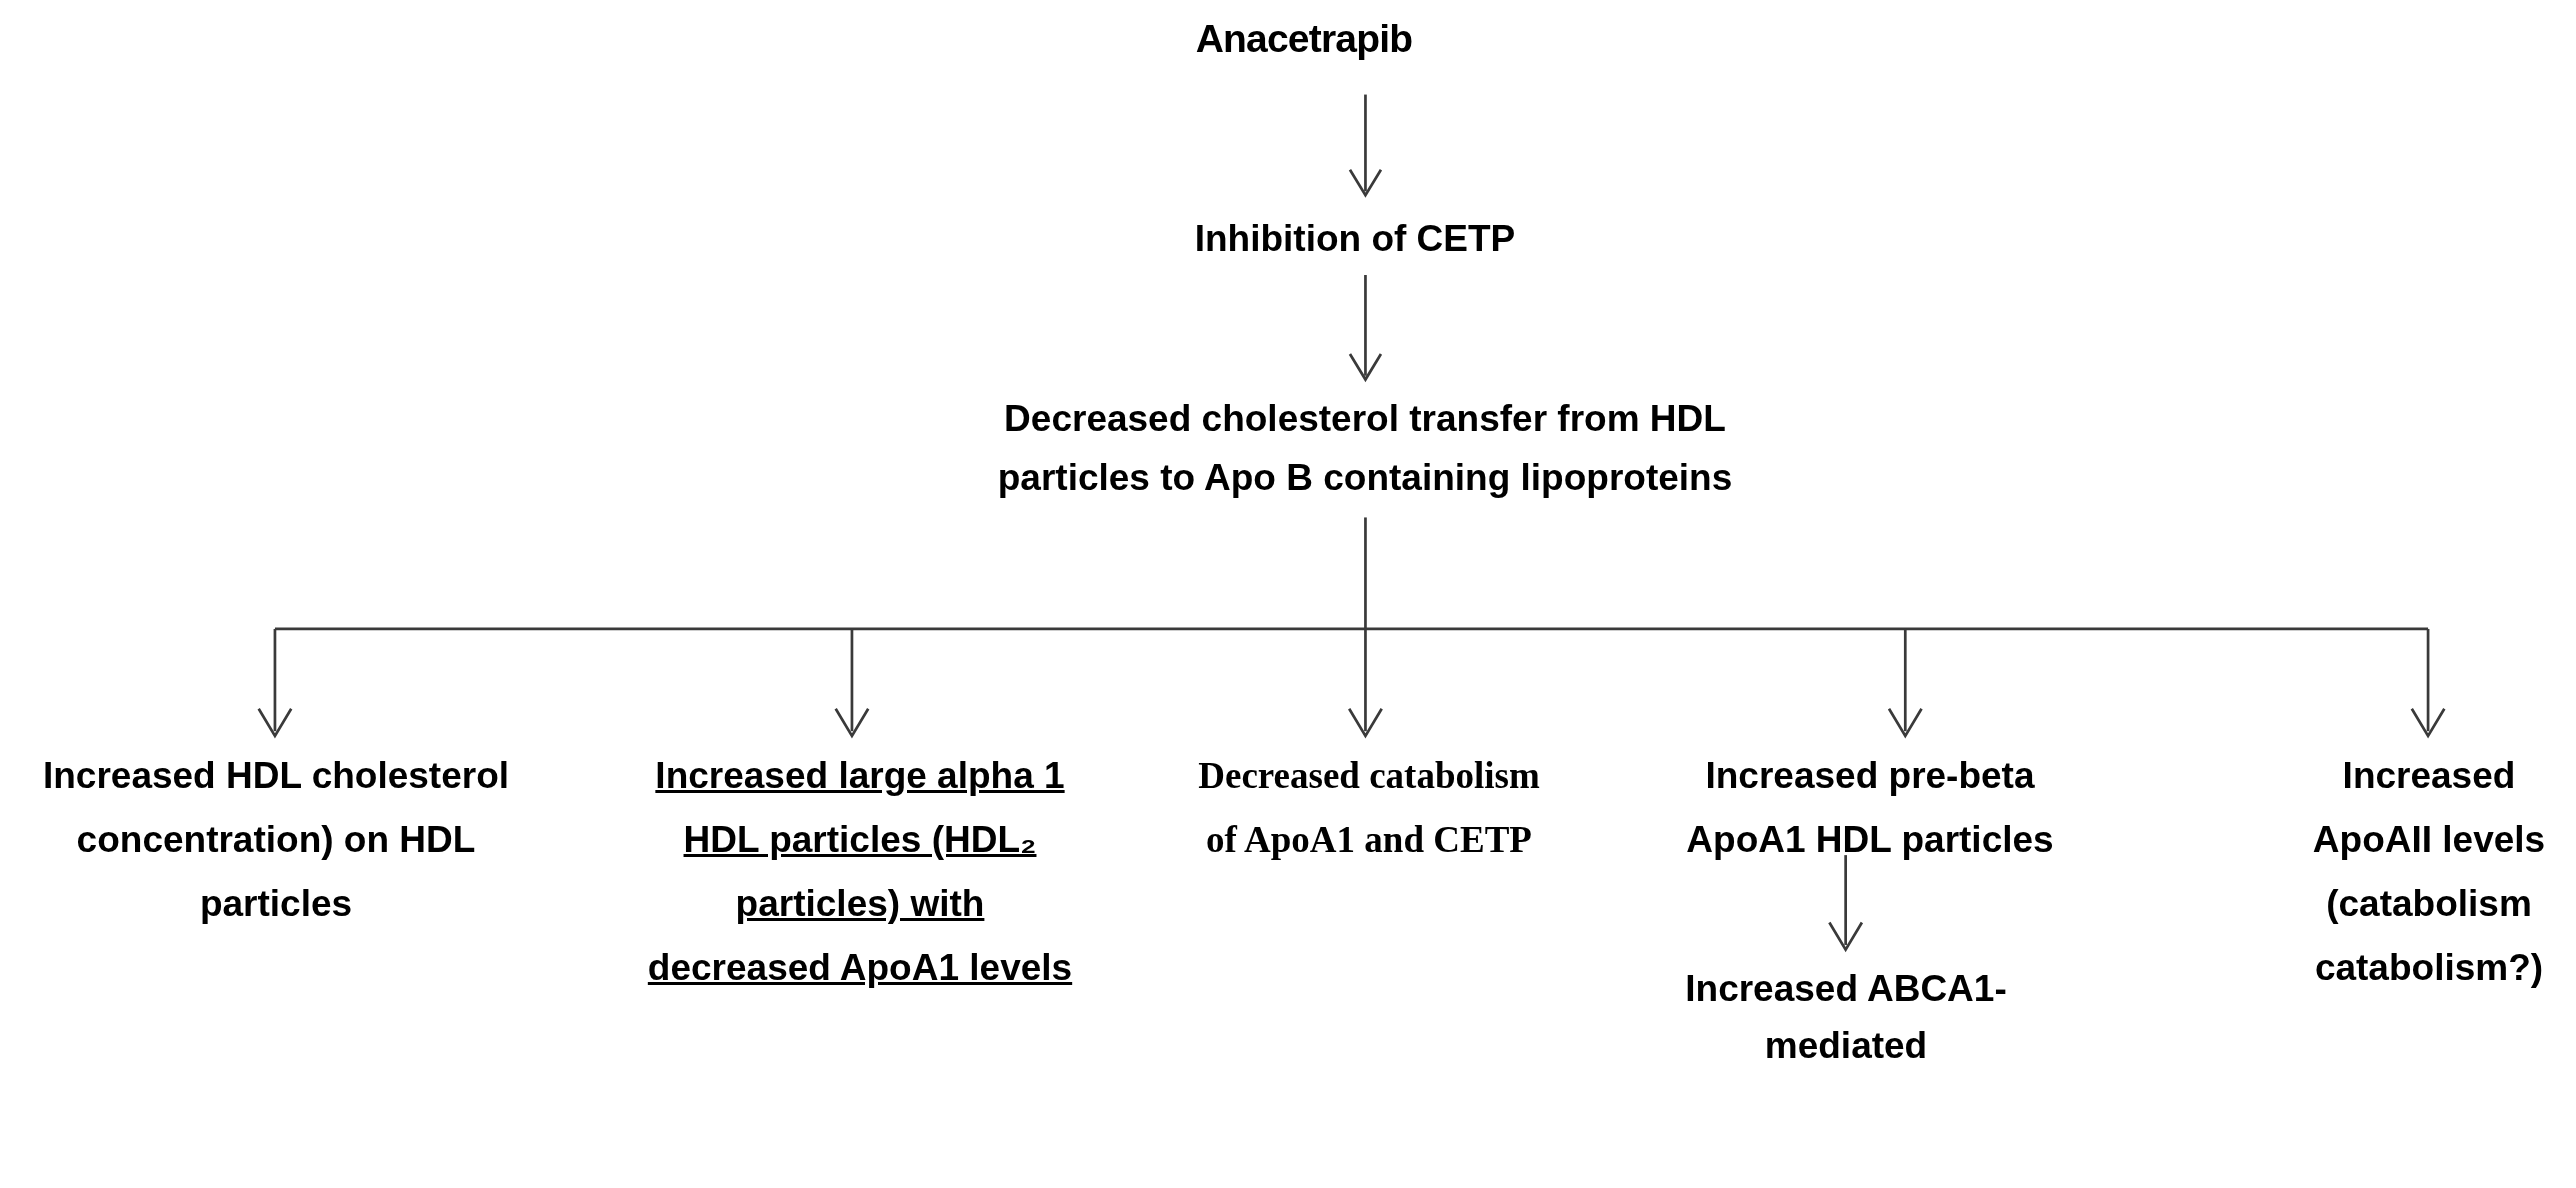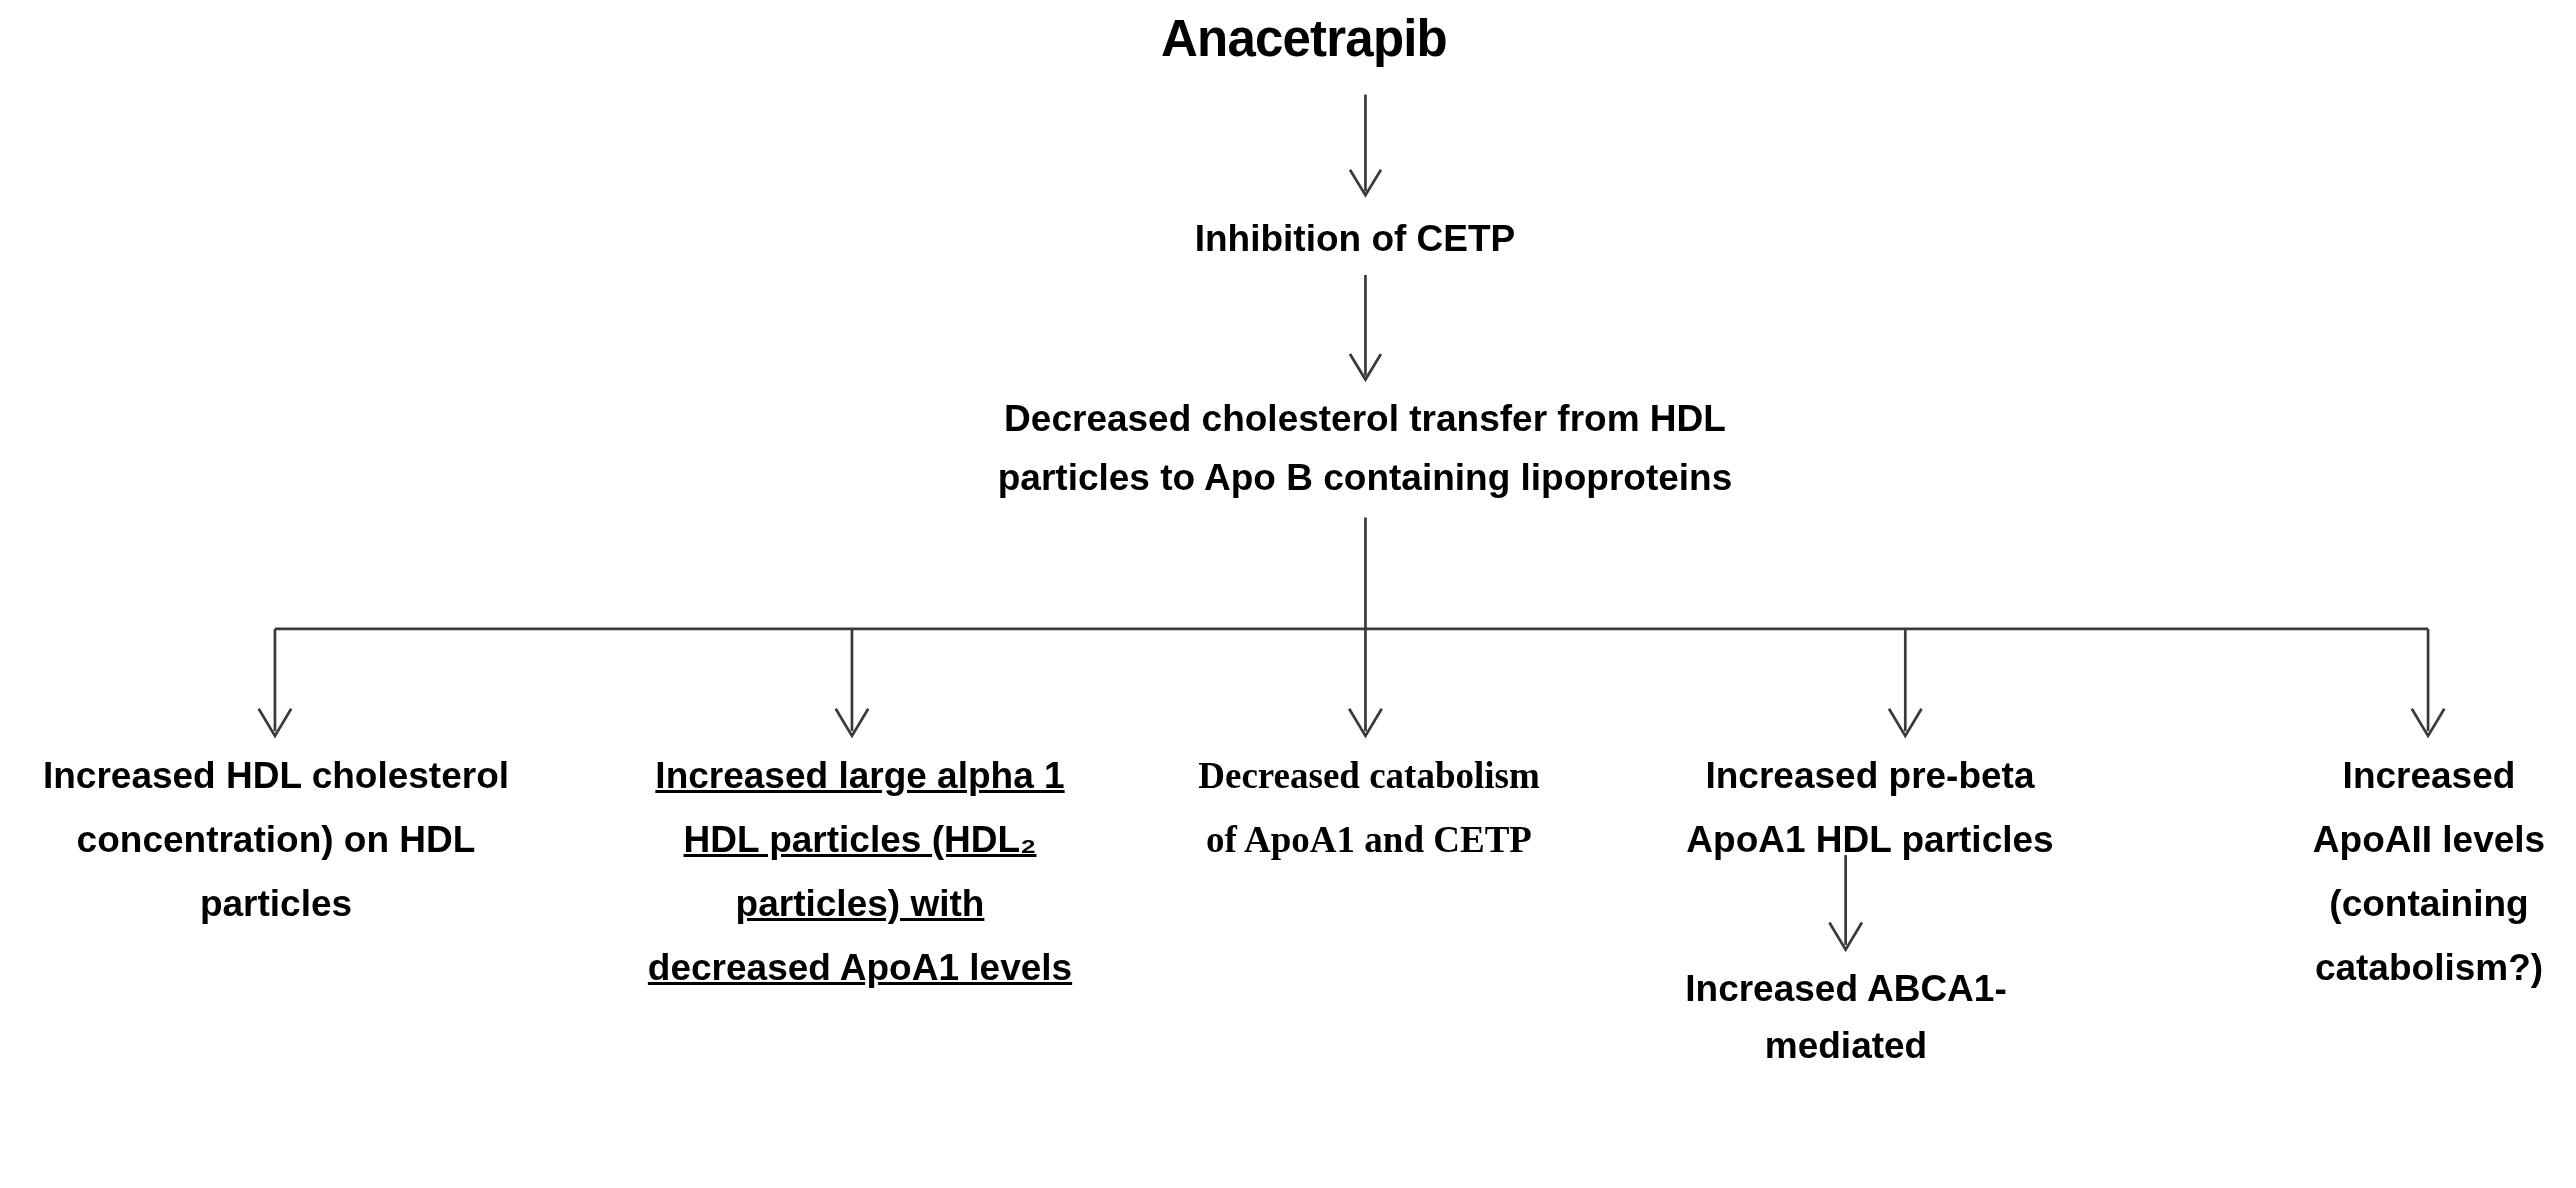--- a/index.html
+++ b/index.html
@@ -31,21 +31,21 @@
   }
   .node {
     position: absolute;
     transform: translateX(-50%);
     text-align: center;
     font-weight: bold;
     color: var(--text-color, #000000);
     white-space: nowrap;
   }
   .title-node {
-    font-size: 51px;
+    font-size: 39px;
     line-height: 74px;
     letter-spacing: -0.8px;
   }
   .flow-node {
     font-size: 37px;
   }
   .lh-single { line-height: 50px; }
   .lh-mid    { line-height: 59px; }
   .lh-branch { line-height: 64px; }
   .lh-sub    { line-height: 57px; }
@@ -137,18 +137,18 @@
   </div>
 
   <div class="node flow-node lh-sub" style="left:1846px; top:960px;">
     <div>Increased ABCA1-</div>
     <div>mediated</div>
   </div>
 
   <div class="node flow-node lh-branch" style="left:2429px; top:744px;">
     <div>Increased</div>
     <div>ApoAII levels</div>
-    <div>(containing</div>
+    <div>(catabolism</div>
     <div>catabolism?)</div>
   </div>
 
 </div>
 
 
 </body></html>

